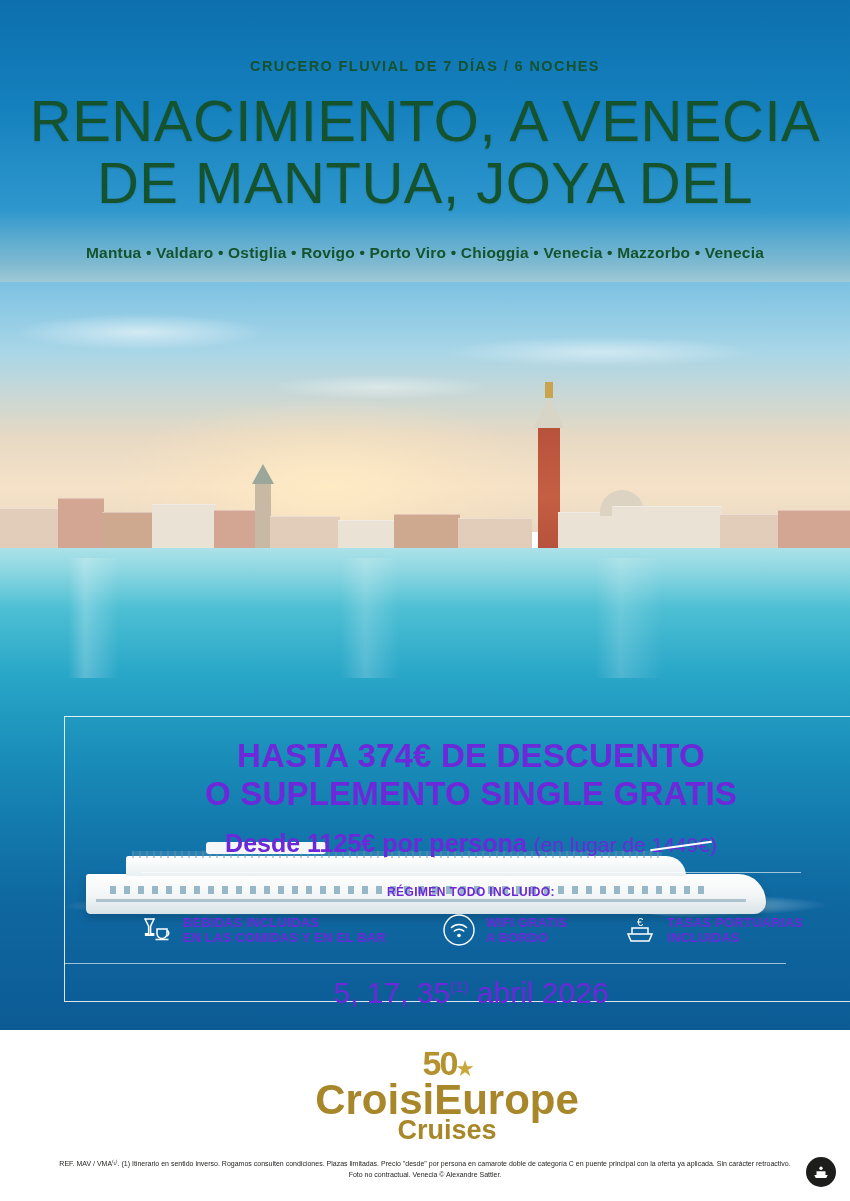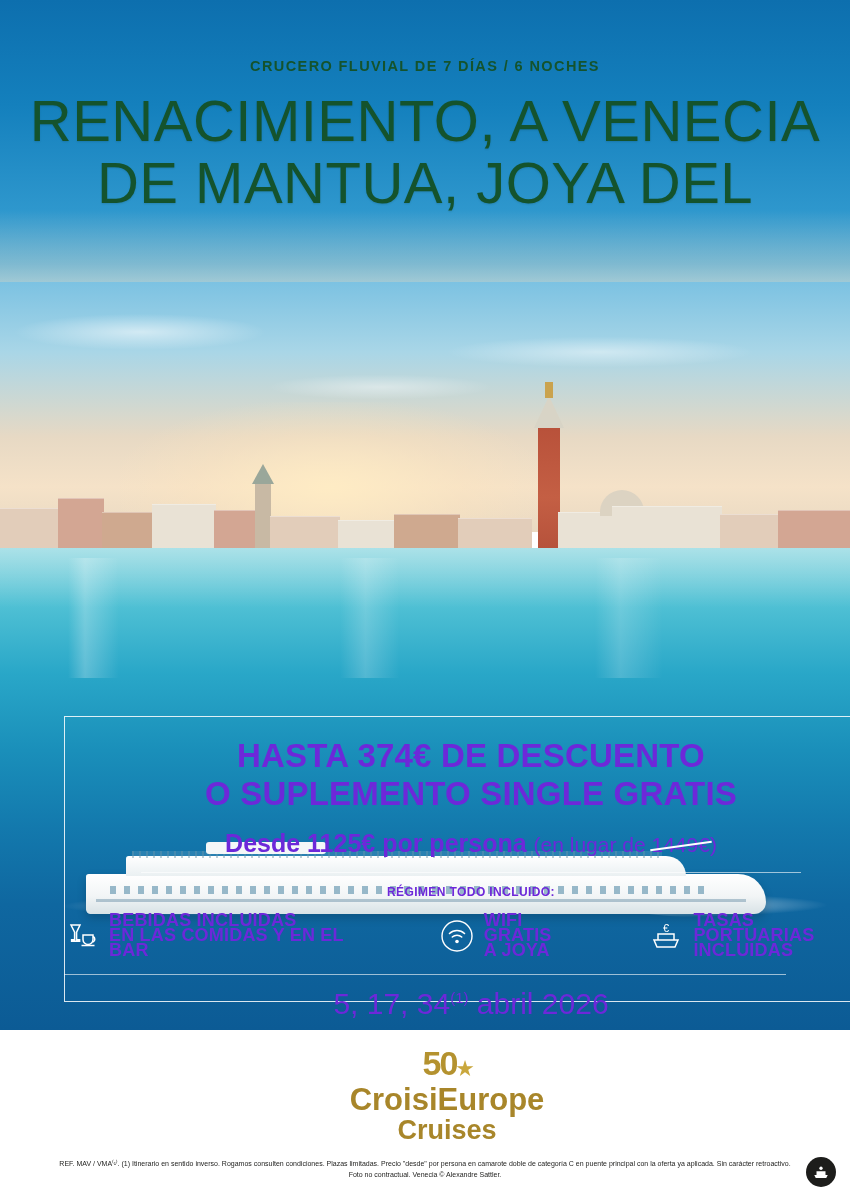--- a/index.html
+++ b/index.html
@@ -209,21 +209,21 @@
   }
   .perks {
     margin-top: 14px;
     display:flex; justify-content:center; align-items:center; gap: 56px;
   }
   .perk { display:flex; align-items:center; gap:10px; }
   .perk-ico {
     width: 34px; height: 34px; flex: 0 0 34px;
     display:flex; align-items:center; justify-content:center;
   }
-  .perk-txt { text-align:left; font-size:18px; font-weight:700; line-height:15px; letter-spacing:0.2px; }
+  .perk-txt { text-align:left; font-size:13px; font-weight:700; line-height:15px; letter-spacing:0.2px; }
   .rule2 {
     width: 722px; height:1px; background: rgba(255,255,255,0.6);
     margin: 16px auto 0; margin-left:-1px;
   }
   .dates {
     margin-top: 12px; font-size: 30px; font-weight: 400;
   }
   .dates sup { font-size: 15px; }
 
   
@@ -233,21 +233,21 @@
   }
   .logo-wrap {
     position:absolute; left:0; top:18px; width:850px; text-align:center;padding-left:44px;
   }
   .logo-50 {
     font-size: 34px; font-weight:700; color:#b4922f; letter-spacing:-2px;
     line-height: 30px;
   }
   .logo-star { color:#c9a73d; font-size: 19px; }
   .logo-main {
-    font-size: 31px; font-weight:700; line-height:32px;
+    font-size: 42px; font-weight:700; line-height:32px;
     color:#a8862a;
   }
   .logo-sub {
     font-size: 27px; font-weight:700; color:#a8862a; line-height:28px;
   }
   .legal {
     position:absolute; left:0; top:128px; width:850px; text-align:center;
     font-size:7px; line-height:11px; color:#1d1d1b;
   }
   .badge {
@@ -304,20 +304,21 @@
       <div class="bridge"></div>
     </div>
   </div>
 
   <div class="header">
     <div class="kicker">CRUCERO FLUVIAL DE 7 DÍAS / 6 NOCHES</div>
     <div class="title">
       <div>RENACIMIENTO, A VENECIA</div>
       <div>DE MANTUA, JOYA DEL</div>
     </div>
+    <div class="itinerary">Mantua • Valdaro • Ostiglia • Rovigo • Porto Viro • Chioggia • Venecia • Mazzorbo • Venecia</div>
   </div>
 
   <div class="offer">
     <div class="offer-h1">
       <div>HASTA 374€ DE DESCUENTO</div>
       <div>O SUPLEMENTO SINGLE GRATIS</div>
     </div>
 
     <div class="offer-price">
       <span>Desde 1125€ por persona</span>
@@ -349,21 +350,21 @@
         <span class="perk-ico">
           <svg viewBox="0 0 34 34" width="34" height="34" aria-hidden="true">
             <circle cx="17" cy="17" r="15" fill="none" stroke="#ffffff" stroke-width="1.4"></circle>
             <path d="M9.5 14.5 a11 11 0 0 1 15 0" fill="none" stroke="#ffffff" stroke-width="1.6" stroke-linecap="round"></path>
             <path d="M12.3 18 a7 7 0 0 1 9.4 0" fill="none" stroke="#ffffff" stroke-width="1.6" stroke-linecap="round"></path>
             <circle cx="17" cy="22.5" r="1.8" fill="#ffffff"></circle>
           </svg>
         </span>
         <span class="perk-txt">
           <span>WIFI GRATIS</span><br>
-          <span>A JOYA</span>
+          <span>A BORDO</span>
         </span>
       </div>
 
       <div class="perk">
         <span class="perk-ico">
           <svg viewBox="0 0 34 34" width="34" height="34" aria-hidden="true">
             <path d="M5 21 h24 l-3 7 h-18 z" fill="none" stroke="#ffffff" stroke-width="1.5"></path>
             <path d="M9 21 v-6 h16 v6" fill="none" stroke="#ffffff" stroke-width="1.5"></path>
             <text x="17" y="12.5" font-size="11" fill="#ffffff" text-anchor="middle" font-family="Liberation Sans, sans-serif">€</text>
           </svg>
@@ -372,21 +373,21 @@
           <span>TASAS PORTUARIAS</span><br>
           <span>INCLUIDAS</span>
         </span>
       </div>
 
     </div>
 
     <div class="rule2"></div>
 
     <div class="dates">
-      <span>5, 17, 34</span><sup>(1)</sup><span> abril 2026</span>
+      <span>5, 17, 35</span><sup>(1)</sup><span> abril 2026</span>
     </div>
   </div>
 
   <div class="footer">
     <div class="logo-wrap">
       <div class="logo-50">
         <span>50</span><span class="logo-star">★</span>
       </div>
       <div class="logo-main">CroisiEurope</div>
       <div class="logo-sub">Cruises</div>

